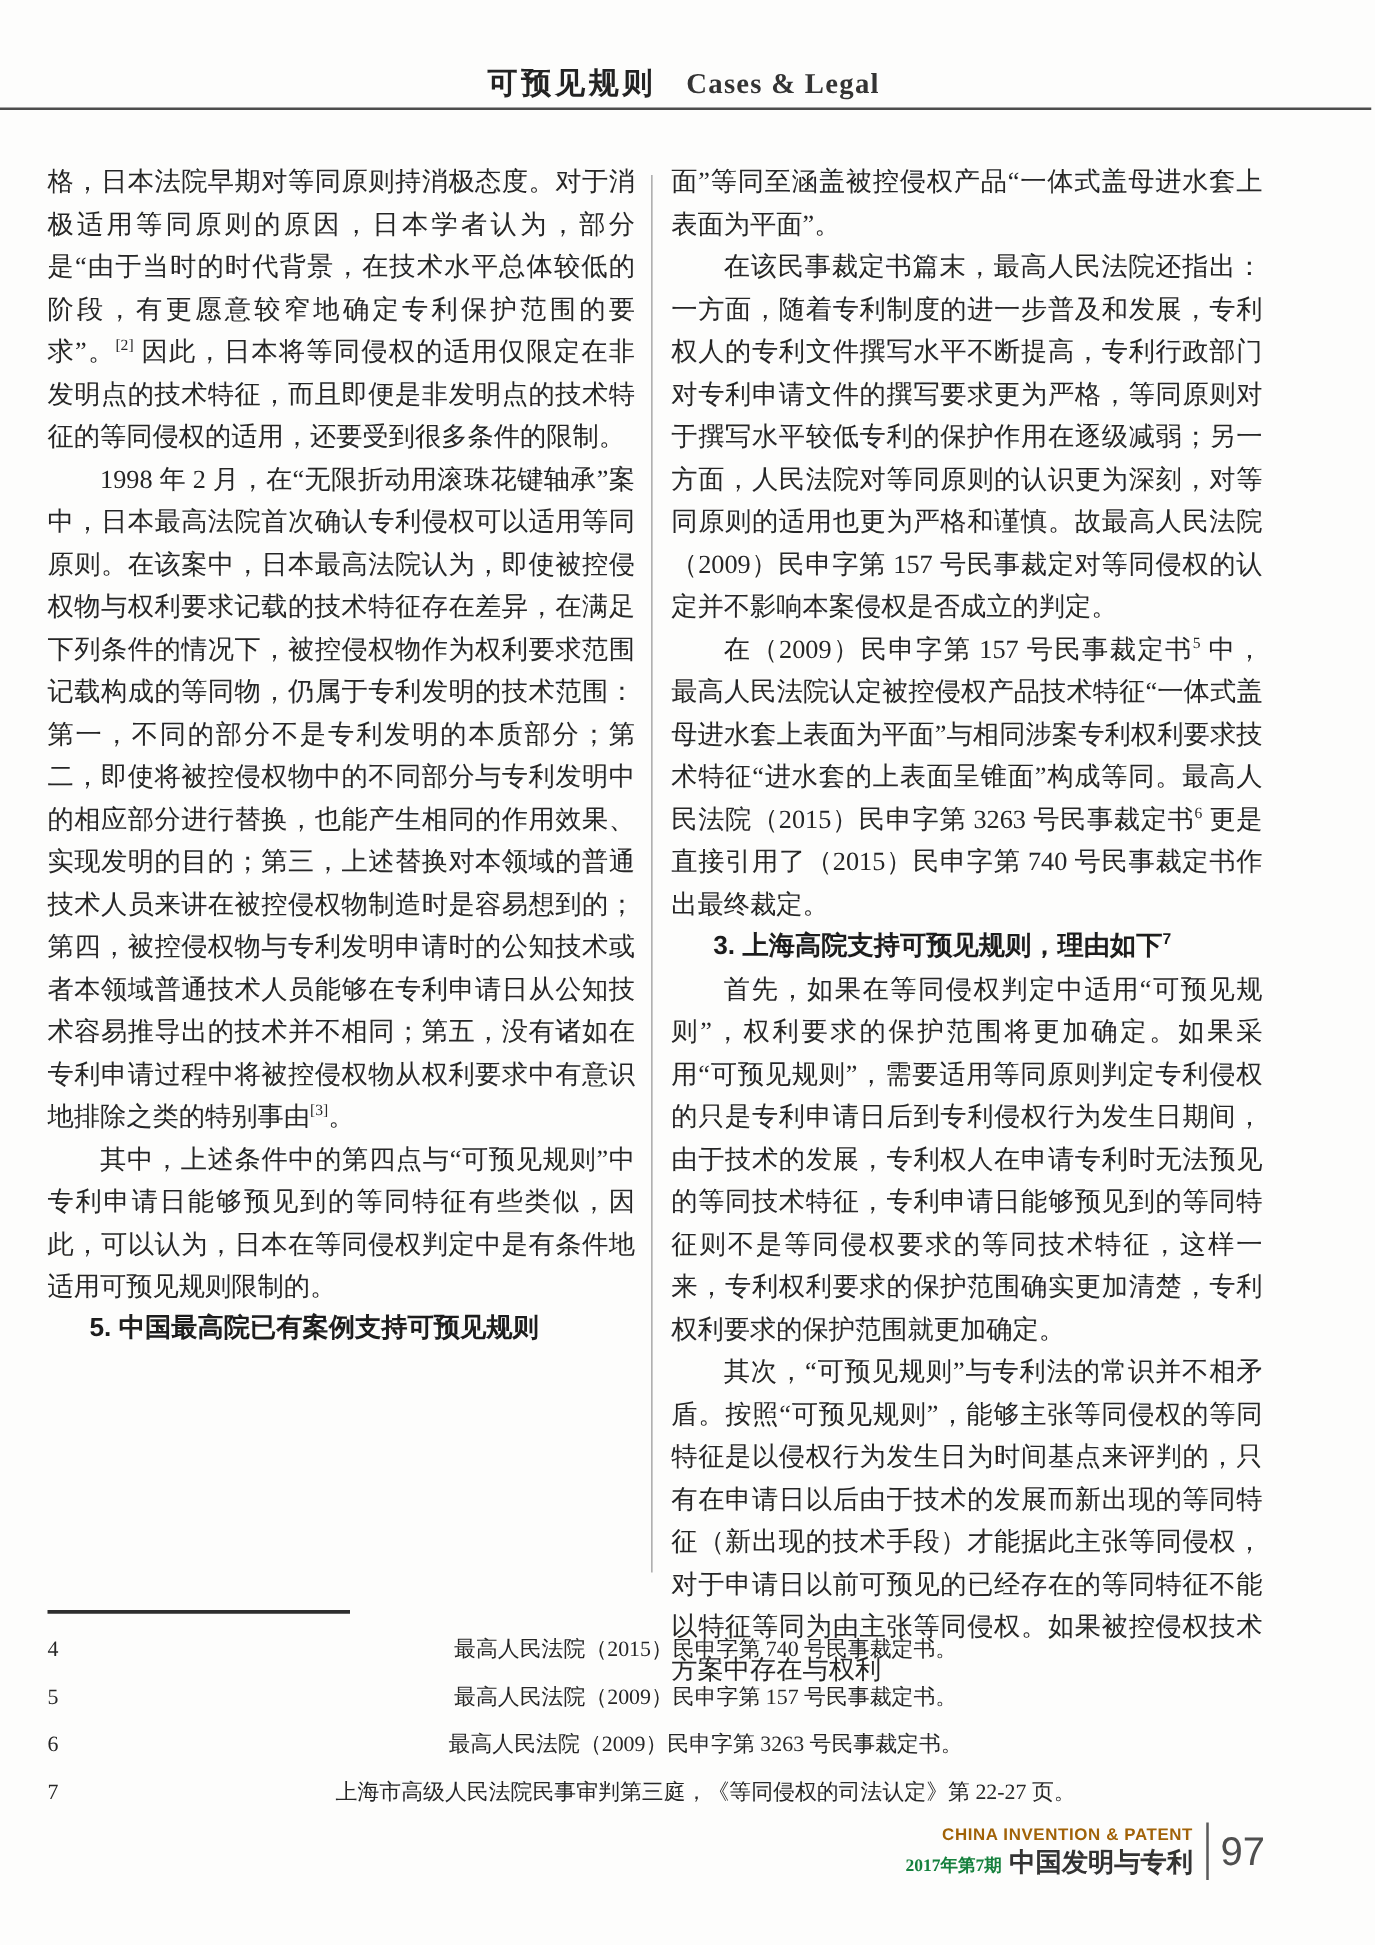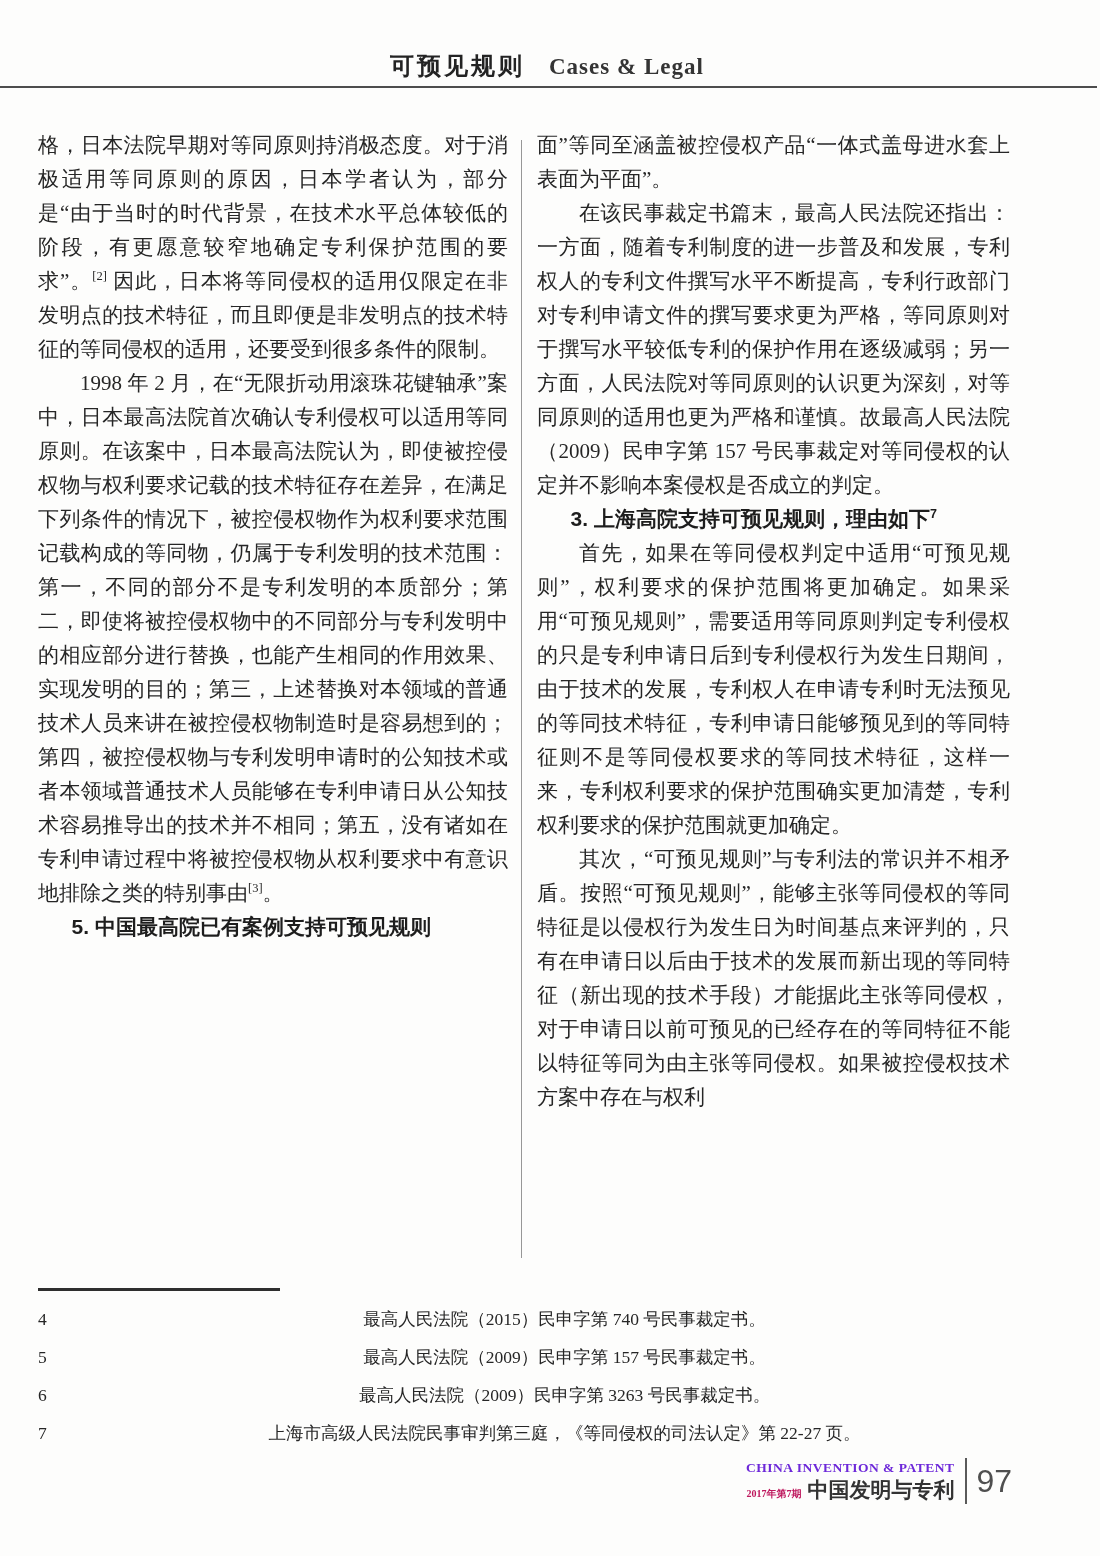--- a/index.html
+++ b/index.html
@@ -45,25 +45,25 @@
   .fn-row{display:flex;font-size:17.5px;line-height:38px;color:#262626;}
   .fn-num{width:48px;flex:none;}
   .fn-text{flex:1;text-align:center;}
   
   .journal-footer{
     position:absolute;right:88px;top:1458px;
     display:flex;align-items:center;
   }
   .jf-text{text-align:right;line-height:1.15;}
   .jf-en{
-    font-size:13.5px;font-weight:bold;letter-spacing:0.5px;color:#6d28d9;
-    font-family:Liberation Serif, serif;
+    font-size:13.5px;font-weight:bold;letter-spacing:0.5px;color:#a16207;
+    font-family:Liberation Sans, sans-serif;
   }
   .jf-cn{white-space:nowrap;margin-top:2px;}
-  .jf-issue{font-size:10px;font-weight:bold;color:#be185d;}
+  .jf-issue{font-size:14px;font-weight:bold;color:#15803d;}
   .jf-name{font-size:21px;font-weight:bold;color:#333333;margin-left:6px;}
   .jf-bar{width:2px;height:46px;background:#5a5a5a;margin:0 9px 0 11px;}
   .jf-page{
     font-size:32px;color:#4f4f4f;line-height:1;
     font-family:"Liberation Sans","DejaVu Sans",sans-serif;font-weight:400;
   }
 </style>
 </head>
 <body>
 
@@ -72,26 +72,28 @@
   <header class="masthead">
     <span class="sec-cn">可预见规则</span><span class="sec-en">Cases &amp; Legal</span>
   </header>
   <div class="header-rule"></div>
 
   <div class="col-divider"></div>
 
   <section class="col col-left">
     <p class="noindent"><span>格，日本法院早期对等同原则持消极态度。对于消极适用等同原则的原因，日本学者认为，部分是“由于当时的时代背景，在技术水平总体较低的阶段，有更愿意较窄地确定专利保护范围的要求”。</span><sup class="ref">[2]</sup><span> 因此，日本将等同侵权的适用仅限定在非发明点的技术特征，而且即便是非发明点的技术特征的等同侵权的适用，还要受到很多条件的限制。</span></p>
     <p><span>1998 年 2 月，在“无限折动用滚珠花键轴承”案中，日本最高法院首次确认专利侵权可以适用等同原则。在该案中，日本最高法院认为，即使被控侵权物与权利要求记载的技术特征存在差异，在满足下列条件的情况下，被控侵权物作为权利要求范围记载构成的等同物，仍属于专利发明的技术范围：第一，不同的部分不是专利发明的本质部分；第二，即使将被控侵权物中的不同部分与专利发明中的相应部分进行替换，也能产生相同的作用效果、实现发明的目的；第三，上述替换对本领域的普通技术人员来讲在被控侵权物制造时是容易想到的；第四，被控侵权物与专利发明申请时的公知技术或者本领域普通技术人员能够在专利申请日从公知技术容易推导出的技术并不相同；第五，没有诸如在专利申请过程中将被控侵权物从权利要求中有意识地排除之类的特别事由</span><sup class="ref">[3]</sup><span>。</span></p>
+    <p><span>其中，上述条件中的第四点与“可预见规则”中专利申请日能够预见到的等同特征有些类似，因此，可以认为，日本在等同侵权判定中是有条件地适用可预见规则限制的。</span></p>
     <h3><span>5. 中国最高院已有案例支持可预见规则</span></h3>
   </section>
 
   <section class="col col-right">
     <p class="noindent"><span>面”等同至涵盖被控侵权产品“一体式盖母进水套上表面为平面”。</span></p>
     <p><span>在该民事裁定书篇末，最高人民法院还指出：一方面，随着专利制度的进一步普及和发展，专利权人的专利文件撰写水平不断提高，专利行政部门对专利申请文件的撰写要求更为严格，等同原则对于撰写水平较低专利的保护作用在逐级减弱；另一方面，人民法院对等同原则的认识更为深刻，对等同原则的适用也更为严格和谨慎。故最高人民法院（2009）民申字第 157 号民事裁定对等同侵权的认定并不影响本案侵权是否成立的判定。</span></p>
+    <p><span>在（2009）民申字第 157 号民事裁定书</span><sup class="ref">5</sup><span> 中，最高人民法院认定被控侵权产品技术特征“一体式盖母进水套上表面为平面”与相同涉案专利权利要求技术特征“进水套的上表面呈锥面”构成等同。最高人民法院（2015）民申字第 3263 号民事裁定书</span><sup class="ref">6</sup><span> 更是直接引用了（2015）民申字第 740 号民事裁定书作出最终裁定。</span></p>
     <h3><span>3. 上海高院支持可预见规则，理由如下</span><sup class="ref">7</sup></h3>
     <p><span>首先，如果在等同侵权判定中适用“可预见规则”，权利要求的保护范围将更加确定。如果采用“可预见规则”，需要适用等同原则判定专利侵权的只是专利申请日后到专利侵权行为发生日期间，由于技术的发展，专利权人在申请专利时无法预见的等同技术特征，专利申请日能够预见到的等同特征则不是等同侵权要求的等同技术特征，这样一来，专利权利要求的保护范围确实更加清楚，专利权利要求的保护范围就更加确定。</span></p>
     <p><span>其次，“可预见规则”与专利法的常识并不相矛盾。按照“可预见规则”，能够主张等同侵权的等同特征是以侵权行为发生日为时间基点来评判的，只有在申请日以后由于技术的发展而新出现的等同特征（新出现的技术手段）才能据此主张等同侵权，对于申请日以前可预见的已经存在的等同特征不能以特征等同为由主张等同侵权。如果被控侵权技术方案中存在与权利</span></p>
   </section>
 
   <div class="footnote-rule"></div>
 
   <section class="footnotes">
     <div class="fn-row">
       <span class="fn-num">4</span>

